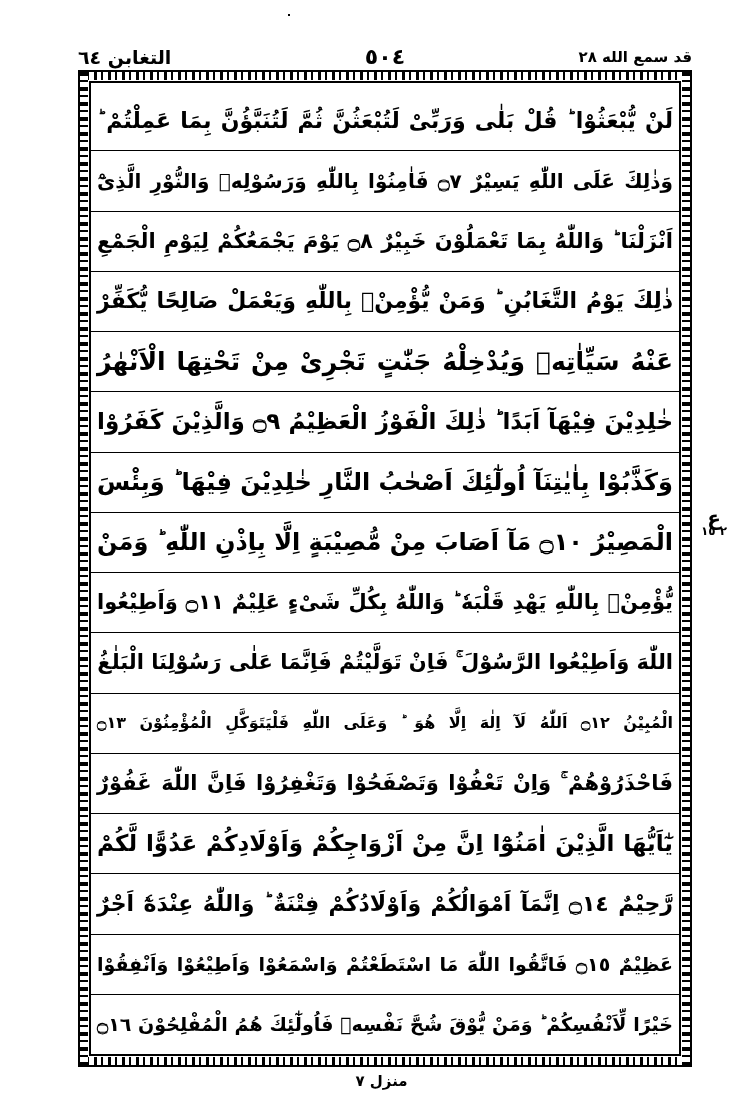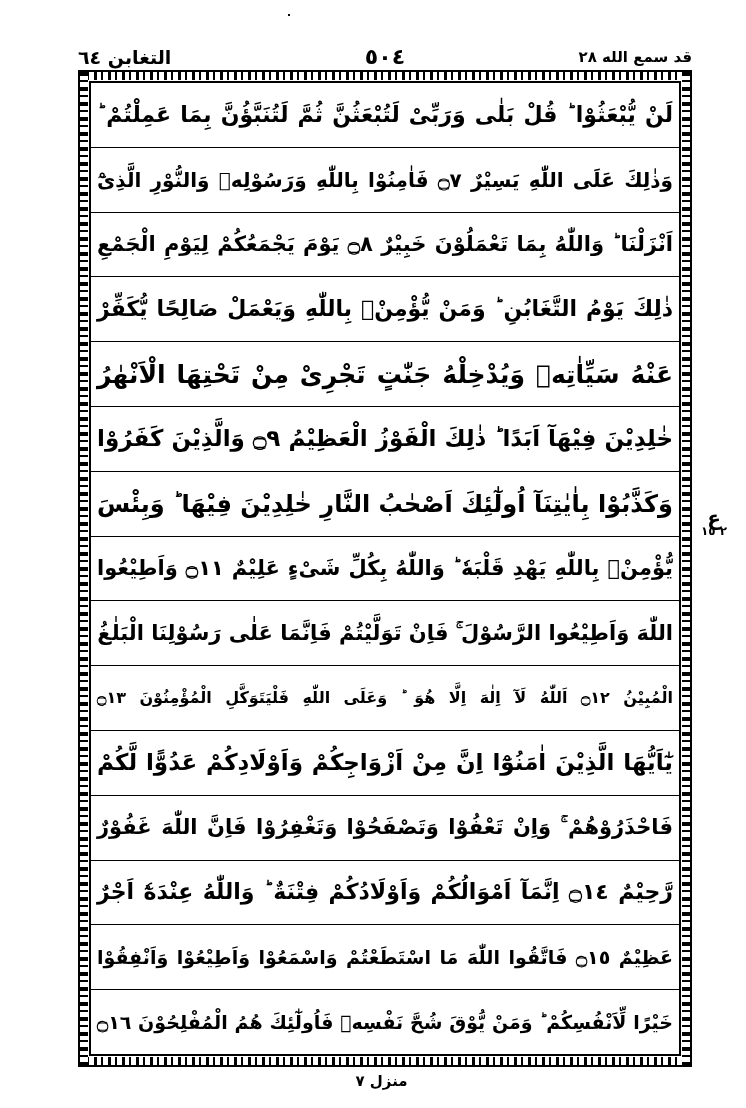--- a/index.html
+++ b/index.html
@@ -47,55 +47,58 @@
   <span class="hdr-right">قد سمع الله ٢٨</span>
 </div>
 
 <div class="frame-outer">
   <div class="frame-band band-top"></div>
   <div class="frame-band band-bottom"></div>
   <div class="frame-band band-left"></div>
   <div class="frame-band band-right"></div>
 
   <div class="frame-inner">
-    <div class="line" style="font-size: 22px;">
+    <div class="line" style="font-size: 22px; margin-top: 8px;">
         <span class="txt">لَنْ يُّبْعَثُوْا ؕ قُلْ بَلٰى وَرَبِّىْ لَتُبْعَثُنَّ ثُمَّ لَتُنَبَّؤُنَّ بِمَا عَمِلْتُمْ ؕ</span>
       </div>
     <div class="line" style="font-size: 20px;">
         <span class="txt">وَذٰلِكَ عَلَى اللّٰهِ يَسِيْرٌ ۝٧ فَاٰمِنُوْا بِاللّٰهِ وَرَسُوْلِهٖ وَالنُّوْرِ الَّذِىْٓ</span>
       </div>
     <div class="line" style="font-size: 21px;">
         <span class="txt">اَنْزَلْنَا ؕ وَاللّٰهُ بِمَا تَعْمَلُوْنَ خَبِيْرٌ ۝٨ يَوْمَ يَجْمَعُكُمْ لِيَوْمِ الْجَمْعِ</span>
       </div>
     <div class="line" style="font-size: 22px;">
         <span class="txt">ذٰلِكَ يَوْمُ التَّغَابُنِ ؕ وَمَنْ يُّؤْمِنْۢ بِاللّٰهِ وَيَعْمَلْ صَالِحًا يُّكَفِّرْ</span>
       </div>
     <div class="line" style="font-size: 25px;">
         <span class="txt">عَنْهُ سَيِّاٰتِهٖ وَيُدْخِلْهُ جَنّٰتٍ تَجْرِىْ مِنْ تَحْتِهَا الْاَنْهٰرُ</span>
       </div>
     <div class="line" style="font-size: 23px;">
         <span class="txt">خٰلِدِيْنَ فِيْهَآ اَبَدًا ؕ ذٰلِكَ الْفَوْزُ الْعَظِيْمُ ۝٩ وَالَّذِيْنَ كَفَرُوْا</span>
       </div>
     <div class="line" style="font-size: 24px;">
         <span class="txt">وَكَذَّبُوْا بِاٰيٰتِنَآ اُولٰٓئِكَ اَصْحٰبُ النَّارِ خٰلِدِيْنَ فِيْهَا ؕ وَبِئْسَ</span>
       </div>
+    <div class="line" style="font-size: 24px;">
+        <span class="txt">الْمَصِيْرُ ۝١٠ مَآ اَصَابَ مِنْ مُّصِيْبَةٍ اِلَّا بِاِذْنِ اللّٰهِ ؕ وَمَنْ</span>
+      </div>
     <div class="line" style="font-size: 21px; justify-content: flex-end;">
         <span class="txt">يُّؤْمِنْۢ بِاللّٰهِ يَهْدِ قَلْبَهٗ ؕ وَاللّٰهُ بِكُلِّ شَىْءٍ عَلِيْمٌ ۝١١ وَاَطِيْعُوا</span>
       </div>
     <div class="line" style="font-size: 21px; padding-left: 36px;">
         <span class="txt">اللّٰهَ وَاَطِيْعُوا الرَّسُوْلَ ۚ فَاِنْ تَوَلَّيْتُمْ فَاِنَّمَا عَلٰى رَسُوْلِنَا الْبَلٰغُ</span>
       </div>
     <div class="line" style="font-size: 16px;">
         <span class="txt">الْمُبِيْنُ ۝١٢ اَللّٰهُ لَآ اِلٰهَ اِلَّا هُوَ ؕ وَعَلَى اللّٰهِ فَلْيَتَوَكَّلِ الْمُؤْمِنُوْنَ ۝١٣</span>
       </div>
+    <div class="line" style="font-size: 21px;">
+        <span class="txt">فَاحْذَرُوْهُمْ ۚ وَاِنْ تَعْفُوْا وَتَصْفَحُوْا وَتَغْفِرُوْا فَاِنَّ اللّٰهَ غَفُوْرٌ</span>
+      </div>
     <div class="line" style="font-size: 23px;">
         <span class="txt">يٰٓاَيُّهَا الَّذِيْنَ اٰمَنُوْٓا اِنَّ مِنْ اَزْوَاجِكُمْ وَاَوْلَادِكُمْ عَدُوًّا لَّكُمْ</span>
-      </div>
-    <div class="line" style="font-size: 21px;">
-        <span class="txt">فَاحْذَرُوْهُمْ ۚ وَاِنْ تَعْفُوْا وَتَصْفَحُوْا وَتَغْفِرُوْا فَاِنَّ اللّٰهَ غَفُوْرٌ</span>
       </div>
     <div class="line" style="font-size: 22px;">
         <span class="txt">رَّحِيْمٌ ۝١٤ اِنَّمَآ اَمْوَالُكُمْ وَاَوْلَادُكُمْ فِتْنَةٌ ؕ وَاللّٰهُ عِنْدَهٗٓ اَجْرٌ</span>
       </div>
     <div class="line" style="font-size: 19px;">
         <span class="txt">عَظِيْمٌ ۝١٥ فَاتَّقُوا اللّٰهَ مَا اسْتَطَعْتُمْ وَاسْمَعُوْا وَاَطِيْعُوْا وَاَنْفِقُوْا</span>
       </div>
     <div class="line" style="font-size: 19px;">
         <span class="txt">خَيْرًا لِّاَنْفُسِكُمْ ؕ وَمَنْ يُّوْقَ شُحَّ نَفْسِهٖ فَاُولٰٓئِكَ هُمُ الْمُفْلِحُوْنَ ۝١٦</span>
       </div>

